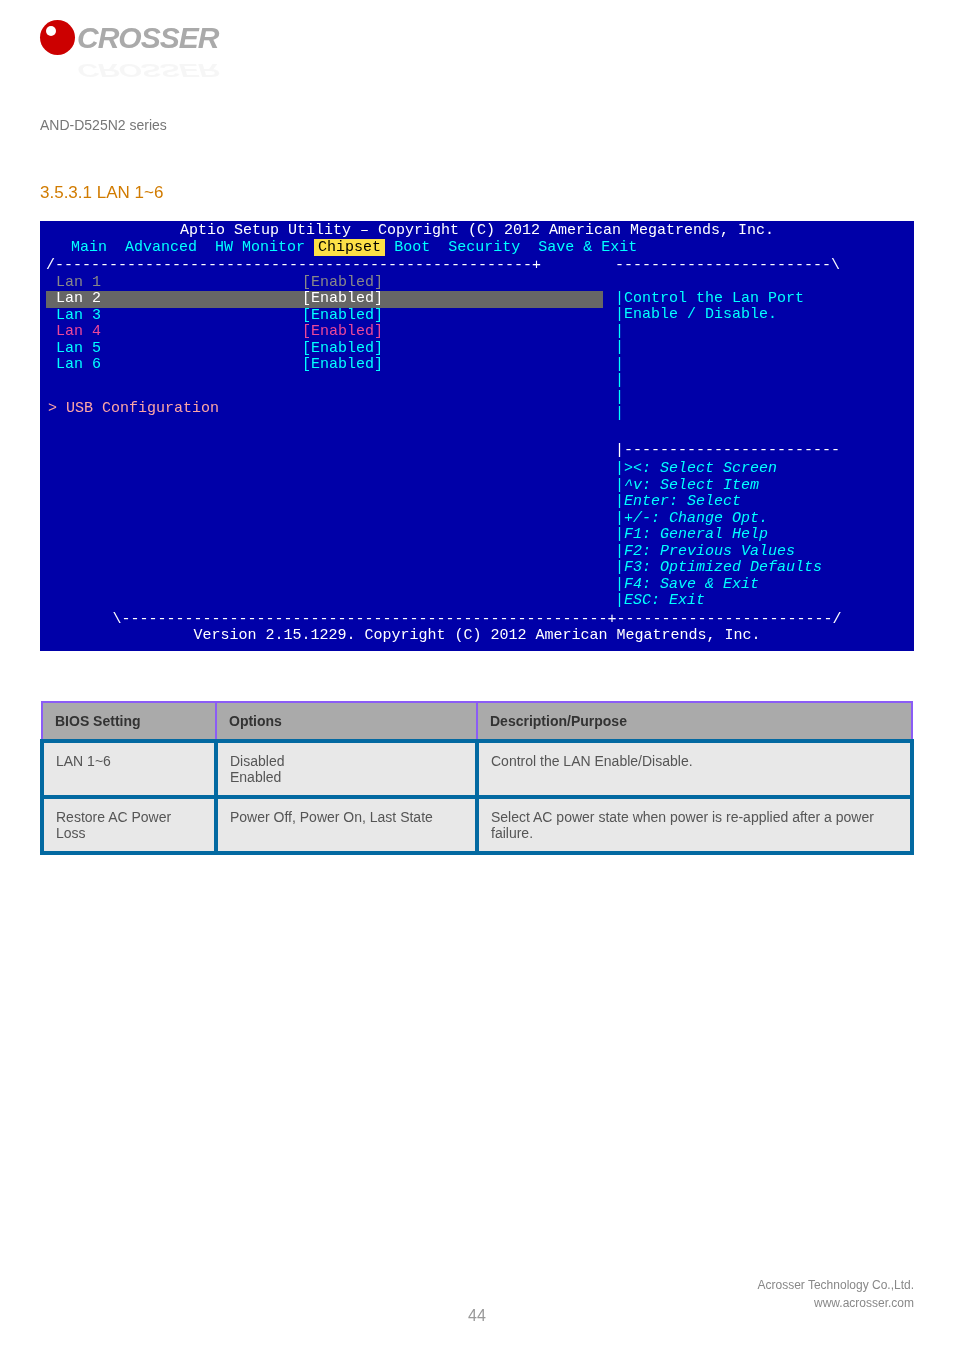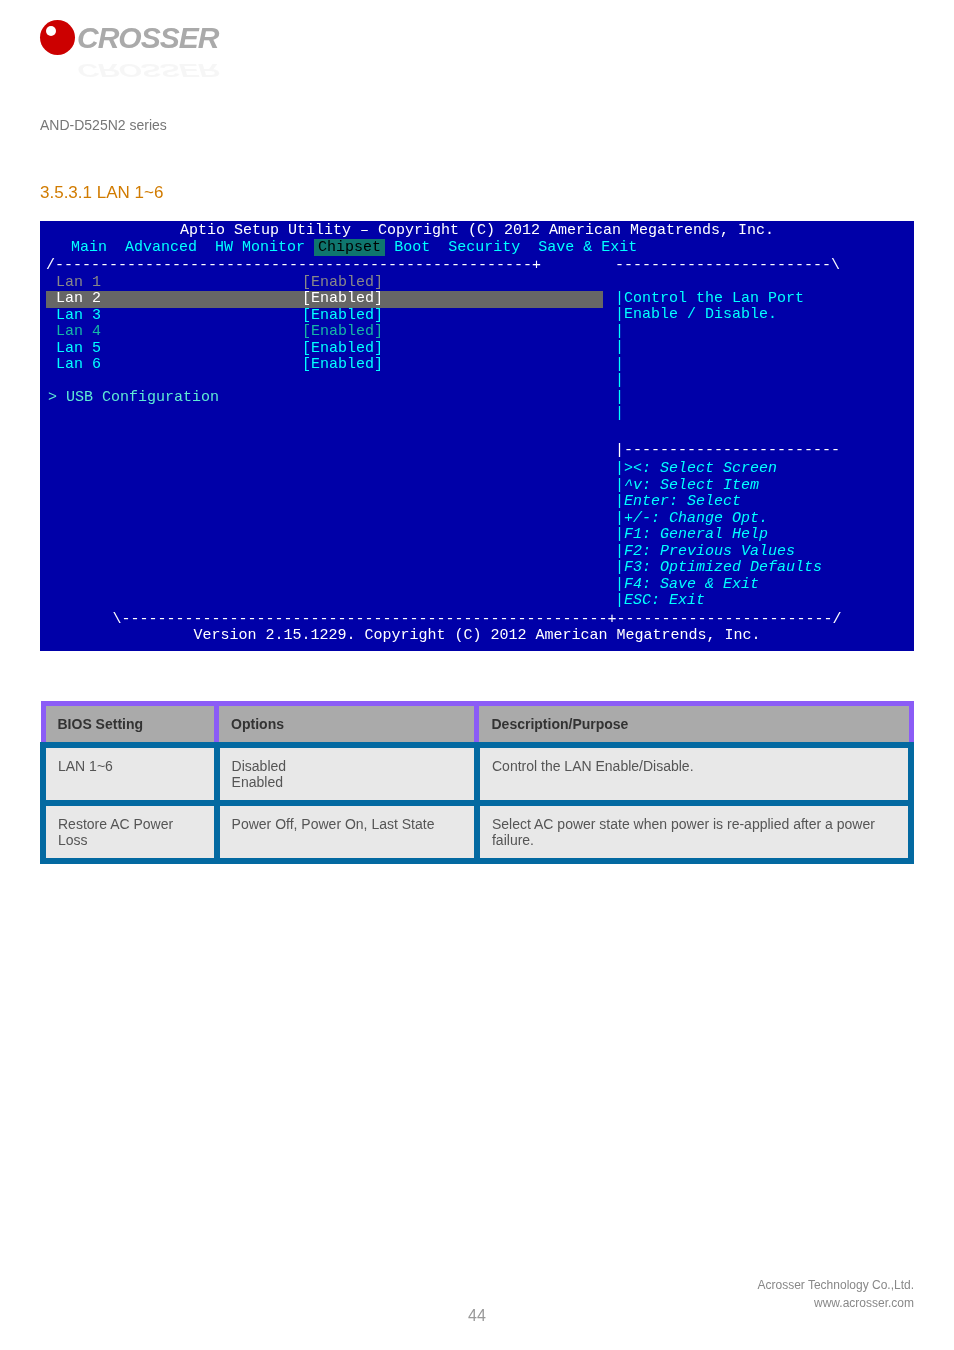--- a/index.html
+++ b/index.html
@@ -79,21 +79,21 @@
     }
     .bios-title {
       text-align: center;
       color: #fff;
     }
     .bios-tabs {
       color: #00ffff;
       padding-left: 25px;
     }
     .bios-tabs .active {
-      background: #0f766e;
+      background: #fde047;
       color: #000;
       padding: 0 4px;
     }
     .bios-body {
       background: #0000a8;
       color: #fff;
       display: flex;
       min-height: 320px;
     }
     .bios-left {
@@ -119,22 +119,23 @@
     .bios-col2 { width: 55%; }
     .bios-row.selected .bios-col1,
     .bios-row.selected .bios-col2 {
       color: #888;
     }
     .bios-row.highlight .bios-col1,
     .bios-row.highlight .bios-col2 {
       color: #fff;
     }
     .bios-submenu {
-      color: #5eead4;
+      color: #fca5a5;
       padding-left: 2px;
+      margin-top: 11px;
     }
     .bios-right-top {
       color: #00ffff;
       padding-top: 16px;
     }
     .bios-right-divider {
       color: #fff;
       white-space: pre;
       overflow: hidden;
       margin-top: 20px;
@@ -160,27 +161,27 @@
       width: 100%;
       border-collapse: collapse;
       font-size: 14px;
     }
     .doc-table th {
       background: #aaa;
       color: #333;
       font-weight: bold;
       text-align: left;
       padding: 10px 12px;
-      border: 5px solid #8b5cf6;
+      border: 2px solid #8b5cf6;
     }
     .doc-table td {
       background: #e8e8e8;
       color: #555;
       padding: 10px 12px;
-      border: 6px solid #0369a1;
+      border: 4px solid #0369a1;
       vertical-align: top;
     }
     .doc-table .col1 { width: 20%; }
     .doc-table .col2 { width: 30%; }
     .doc-table .col3 { width: 50%; }
 
     .footer {
       position: absolute;
       bottom: 40px;
       right: 40px;
@@ -227,21 +228,21 @@
         <div class="bios-col2">[Enabled]</div>
       </div>
       <div class="bios-row highlight" style="background:#666">
         <div class="bios-col1">Lan 2</div>
         <div class="bios-col2">[Enabled]</div>
       </div>
       <div class="bios-row" style="color:#00ffff">
         <div class="bios-col1">Lan 3</div>
         <div class="bios-col2">[Enabled]</div>
       </div>
-      <div class="bios-row" style="color:#14b8a6">
+      <div class="bios-row" style="color:#ec4899">
         <div class="bios-col1">Lan 4</div>
         <div class="bios-col2">[Enabled]</div>
       </div>
       <div class="bios-row" style="color:#00ffff">
         <div class="bios-col1">Lan 5</div>
         <div class="bios-col2">[Enabled]</div>
       </div>
       <div class="bios-row" style="color:#00ffff">
         <div class="bios-col1">Lan 6</div>
         <div class="bios-col2">[Enabled]</div>

